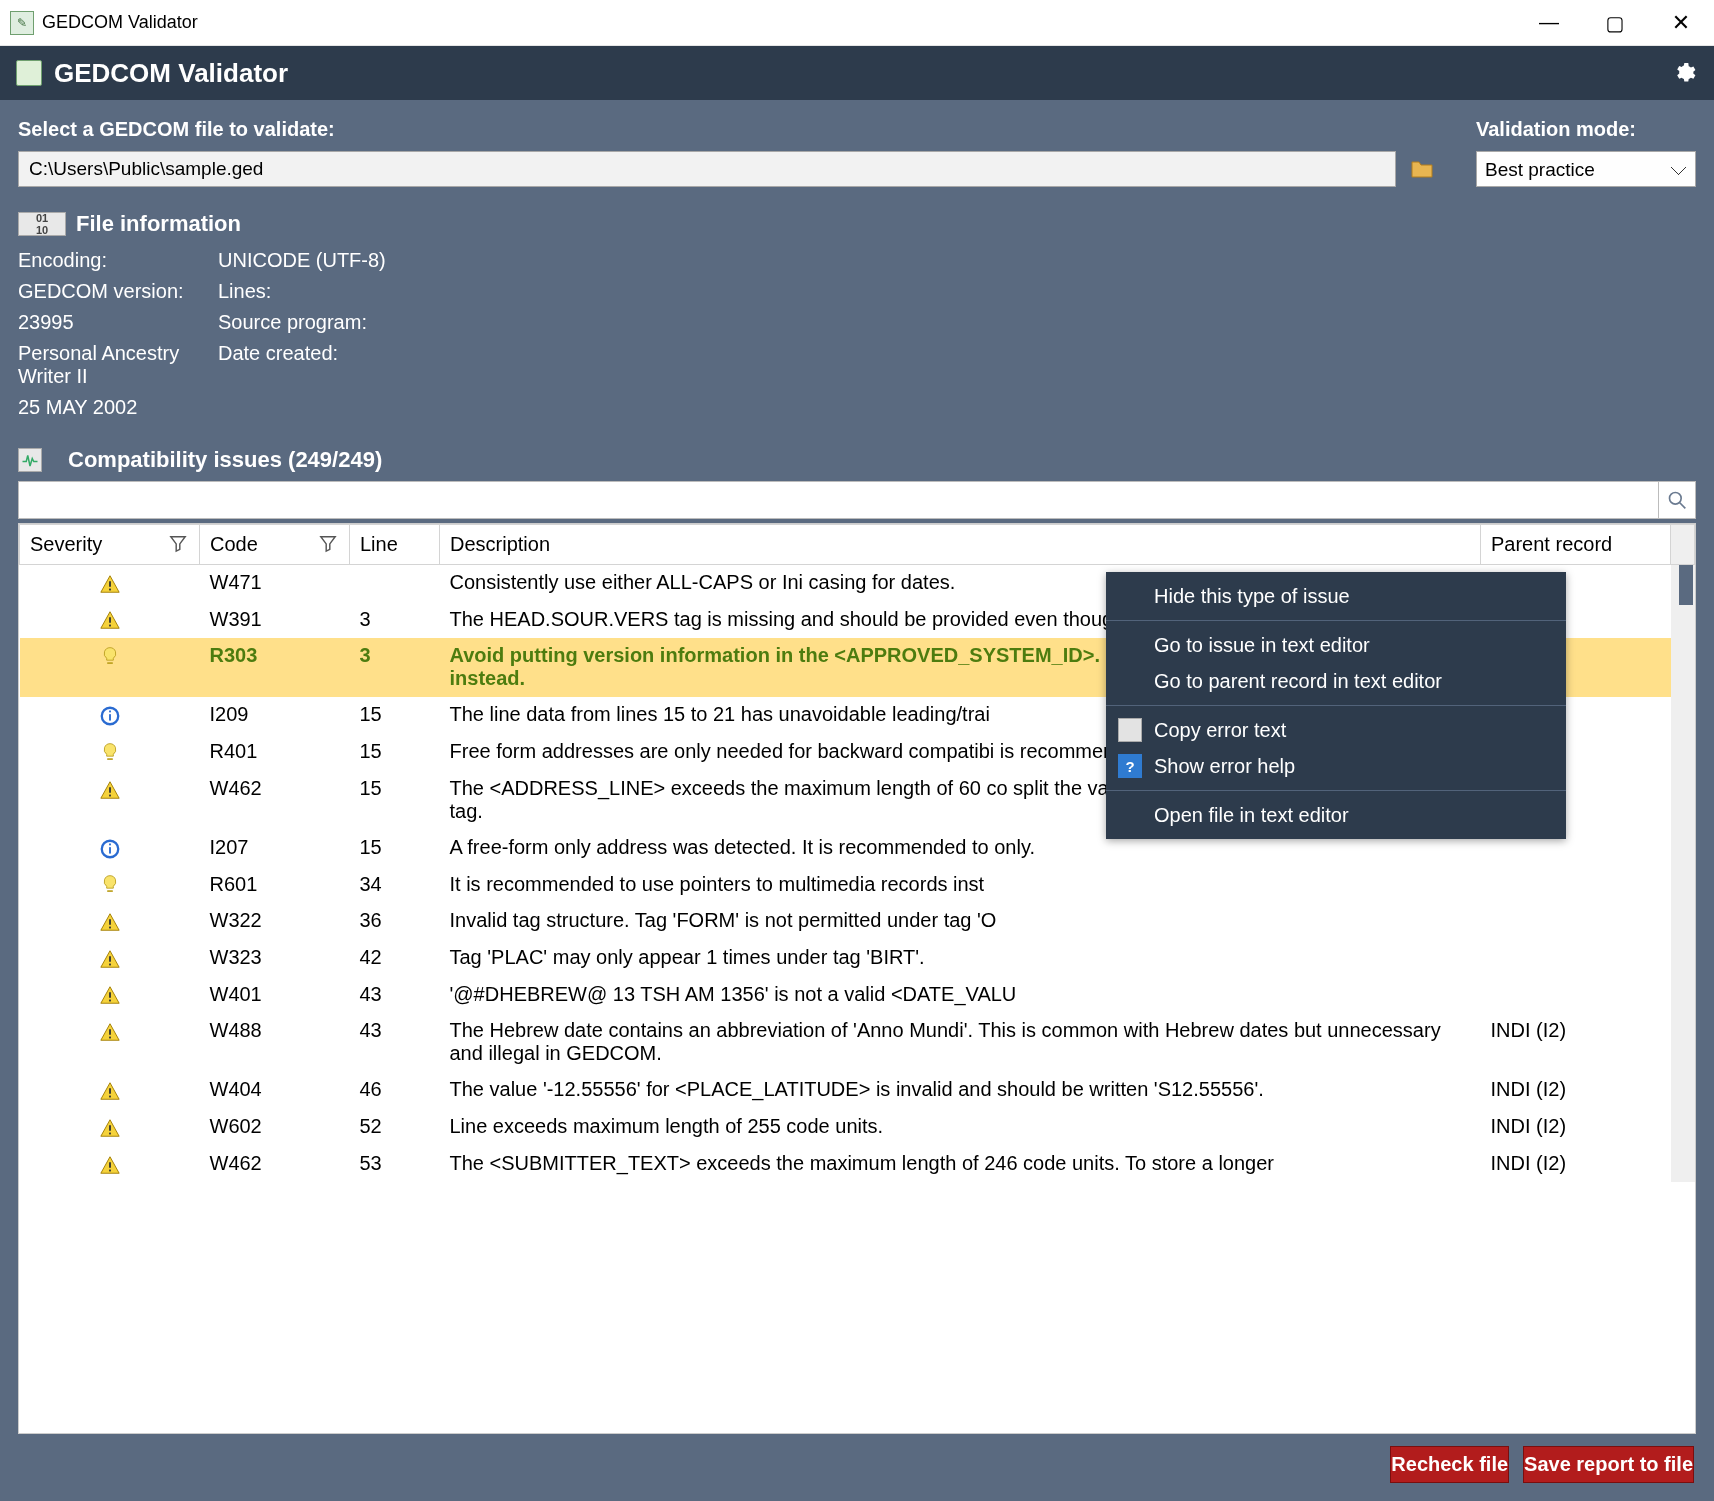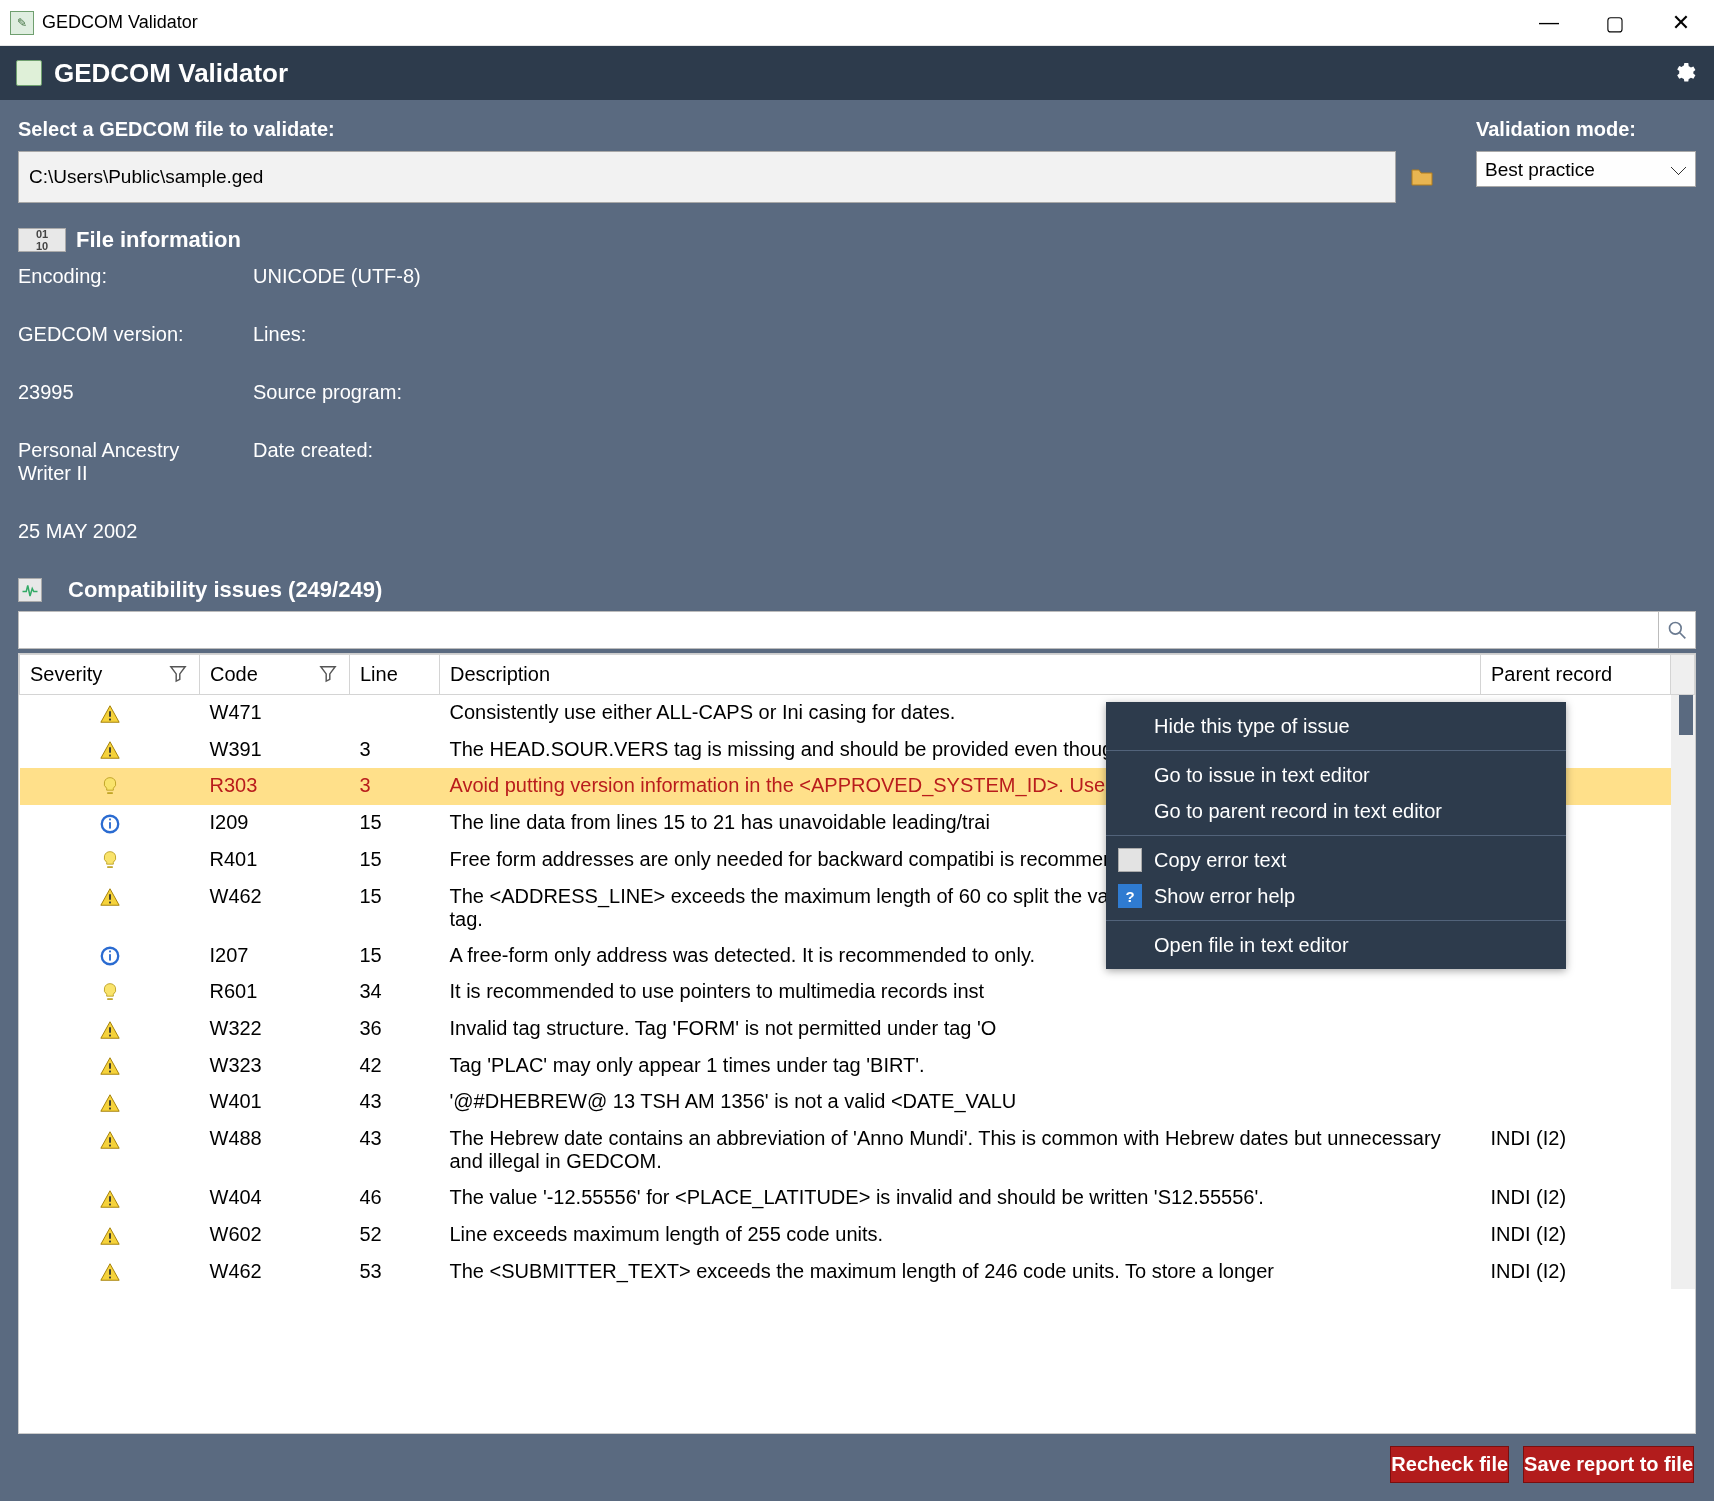--- a/index.html
+++ b/index.html
@@ -64,21 +64,21 @@
     display:flex;
     flex-direction:column;
     overflow:hidden;
   }
   .toprow { display:flex; gap:40px; align-items:flex-start; }
   .filecol { flex:1; }
   .modecol { width: 220px; }
   .label-bold { font-weight: bold; font-size: 20px; margin-bottom: 10px; display:block;}
   .pathrow { display:flex; gap:12px; align-items:center; }
   .path-input {
-    flex:1; height:52px; background:#f2f2f2; border:1px solid #a8a8a8;
+    flex:1; height:36px; background:#f2f2f2; border:1px solid #a8a8a8;
     padding:0 10px; font-size:19px; color:#000;
   }
   .folder-icon {
     width:28px;height:28px;display:flex;align-items:center;justify-content:center;
   }
   .folder-icon svg { width:24px;height:22px;fill:#e8b551;stroke:#b07c1f;stroke-width:1; }
   .mode-select {
     width:100%; height:36px; background:#fefefe; border:1px solid #a8a8a8;
     font-size:19px; padding:0 24px 0 8px;
     appearance:none;
@@ -90,21 +90,21 @@
   }
 
   .section-head {
     display:flex;align-items:center;gap:10px;margin:24px 0 12px 0;
     font-size:22px;font-weight:bold;
   }
   .sec-icon {
     width:48px;height:24px;background:#e8e8e8;border:1px solid #aaa;display:flex;align-items:center;justify-content:center;font-size:11px;color:#444;
   }
   .info-grid {
-    display:grid;grid-template-columns: 200px 1fr;row-gap:8px;font-size:20px;margin-bottom:16px;gap:35px;
+    display:grid;grid-template-columns: 200px 1fr;row-gap:8px;font-size:20px;margin-bottom:10px;
   }
 
   .issues-head {
     display:flex;align-items:center;gap:26px;margin:18px 0 8px 0;
     font-size:22px;font-weight:bold;
   }
   .issues-icon {
     width:24px;height:24px;background:#e8e8e8;border:1px solid #aaa;display:flex;align-items:center;justify-content:center;
   }
   .filterbar {
@@ -129,21 +129,21 @@
     border:1px solid #d4d4d4;padding:8px 10px;background:#fff;position:relative;
   }
   .filter-glyph {
     position:absolute;right:12px;top:8px;
   }
   .filter-glyph svg{width:18px;height:20px;fill:none;stroke:#555;stroke-width:1.6;}
   tbody td {
     font-size:20px;padding:6px 10px;vertical-align:top;border-top:1px solid transparent;
   }
   tbody tr.hi { background:#ffe08a; }
-  tbody tr.hi td { color:#b91c1c; }
+  tbody tr.hi td { color:#4d7c0f;font-weight:bold; }
   .sev-cell { text-align:center; }
   .icon-warn, .icon-rec, .icon-info {
     display:inline-block;width:22px;height:22px;vertical-align:middle;
   }
   .icon-warn svg{width:22px;height:22px;}
   .icon-rec svg{width:20px;height:20px;}
   .icon-info svg{width:22px;height:22px;}
   .scroll-col{background:#efefef;position:relative;}
   .scroll-thumb{position:absolute;top:0;right:2px;width:14px;height:40px;background:#5a6a80;}
 

